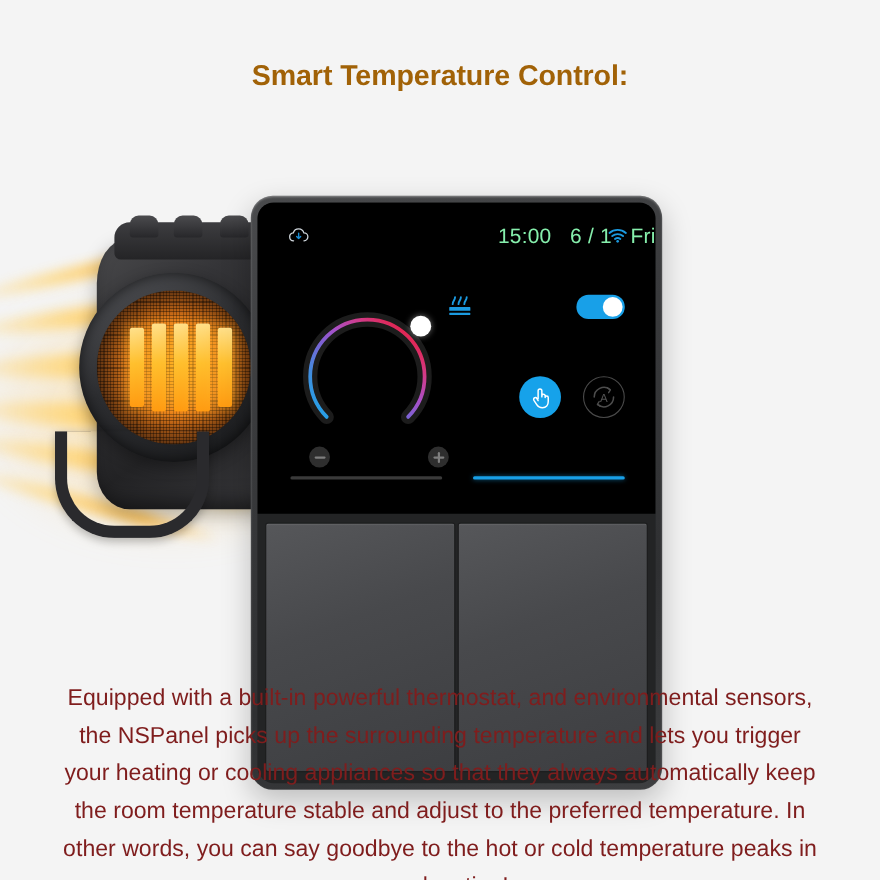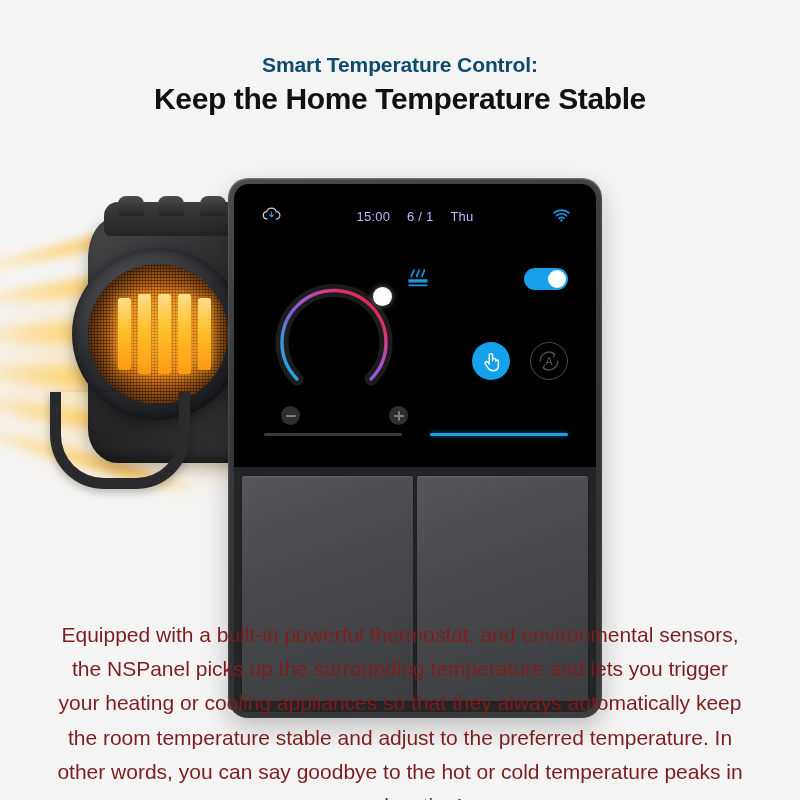--- a/index.html
+++ b/index.html
@@ -17,23 +17,23 @@
 
   
   .header-block {
     position: absolute;
     top: 52px;
     left: 0;
     width: 800px;
     text-align: center;
   }
   .kicker {
-    font-size: 21px;
+    font-size: 26px;
     font-weight: 600;
-    color: #0c4a6e;
+    color: #a16207;
     letter-spacing: -0.1px;
     line-height: 1.25;
   }
   .headline {
     font-size: 30px;
     font-weight: 700;
     color: #111111;
     letter-spacing: -0.4px;
     line-height: 1.22;
     margin-top: 3px;
@@ -219,24 +219,24 @@
     width: 100%;
     height: 20px;
     display: flex;
     align-items: center;
   }
   .sb-cloud { position: absolute; left: 28px; top: 0px; }
   .sb-center {
     position: absolute;
     left: 0; right: 0;
     display: flex;
-    justify-content: center;
+    justify-content: flex-end;
     gap: 17px;
-    color: #c4b5fd;
-    font-size: 13px;
+    color: #86efac;
+    font-size: 19px;
     letter-spacing: .2px;
   }
   .sb-wifi { position: absolute; right: 26px; top: 2px; }
 
   
   .dial-wrap {
     position: absolute;
     left: 30px;
     top: 78px;
     width: 140px;
@@ -377,21 +377,20 @@
     font-size: 21px;
     line-height: 1.63;
     color: #7f1d1d;
   }
 </style>
 </head>
 <body>
 
 <div class="header-block">
   <div class="kicker">Smart Temperature Control:</div>
-  <div class="headline">Keep the Home Temperature Stable</div>
 </div>
 
 <div class="hero">
 
   <div class="rays">
     <div class="glow-pool"></div>
     <div class="ray r1"></div>
     <div class="ray r2"></div>
     <div class="ray r3"></div>
     <div class="ray r4"></div>
@@ -427,21 +426,21 @@
           <span class="sb-cloud">
             <svg width="19" height="16" viewBox="0 0 24 20">
               <path d="M6.2 16.2a4.6 4.6 0 0 1-.3-9.18A6.3 6.3 0 0 1 18 7.1a4.1 4.1 0 0 1 .1 9.1" fill="none" stroke="#cfd6dc" stroke-width="1.5" stroke-linecap="round"></path>
               <path d="M12 7.4v6.1M9.7 11.3 12 13.7l2.3-2.4" fill="none" stroke="#1b8fd6" stroke-width="1.6" stroke-linecap="round" stroke-linejoin="round"></path>
             </svg>
           </span>
 
           <span class="sb-center">
             <span>15:00</span>
             <span>6 / 1</span>
-            <span>Thu</span>
+            <span>Fri</span>
           </span>
 
           <span class="sb-wifi">
             <svg width="17" height="13" viewBox="0 0 20 15">
               <path d="M1.2 4.3A13.6 13.6 0 0 1 18.8 4.3" fill="none" stroke="#1b9ae0" stroke-width="2" stroke-linecap="round"></path>
               <path d="M4.2 7.6A9 9 0 0 1 15.8 7.6" fill="none" stroke="#1b9ae0" stroke-width="2" stroke-linecap="round"></path>
               <path d="M7.1 10.8a4.6 4.6 0 0 1 5.8 0" fill="none" stroke="#1b9ae0" stroke-width="2" stroke-linecap="round"></path>
               <circle cx="10" cy="13.3" r="1.4" fill="#1b9ae0"></circle>
             </svg>
           </span>

